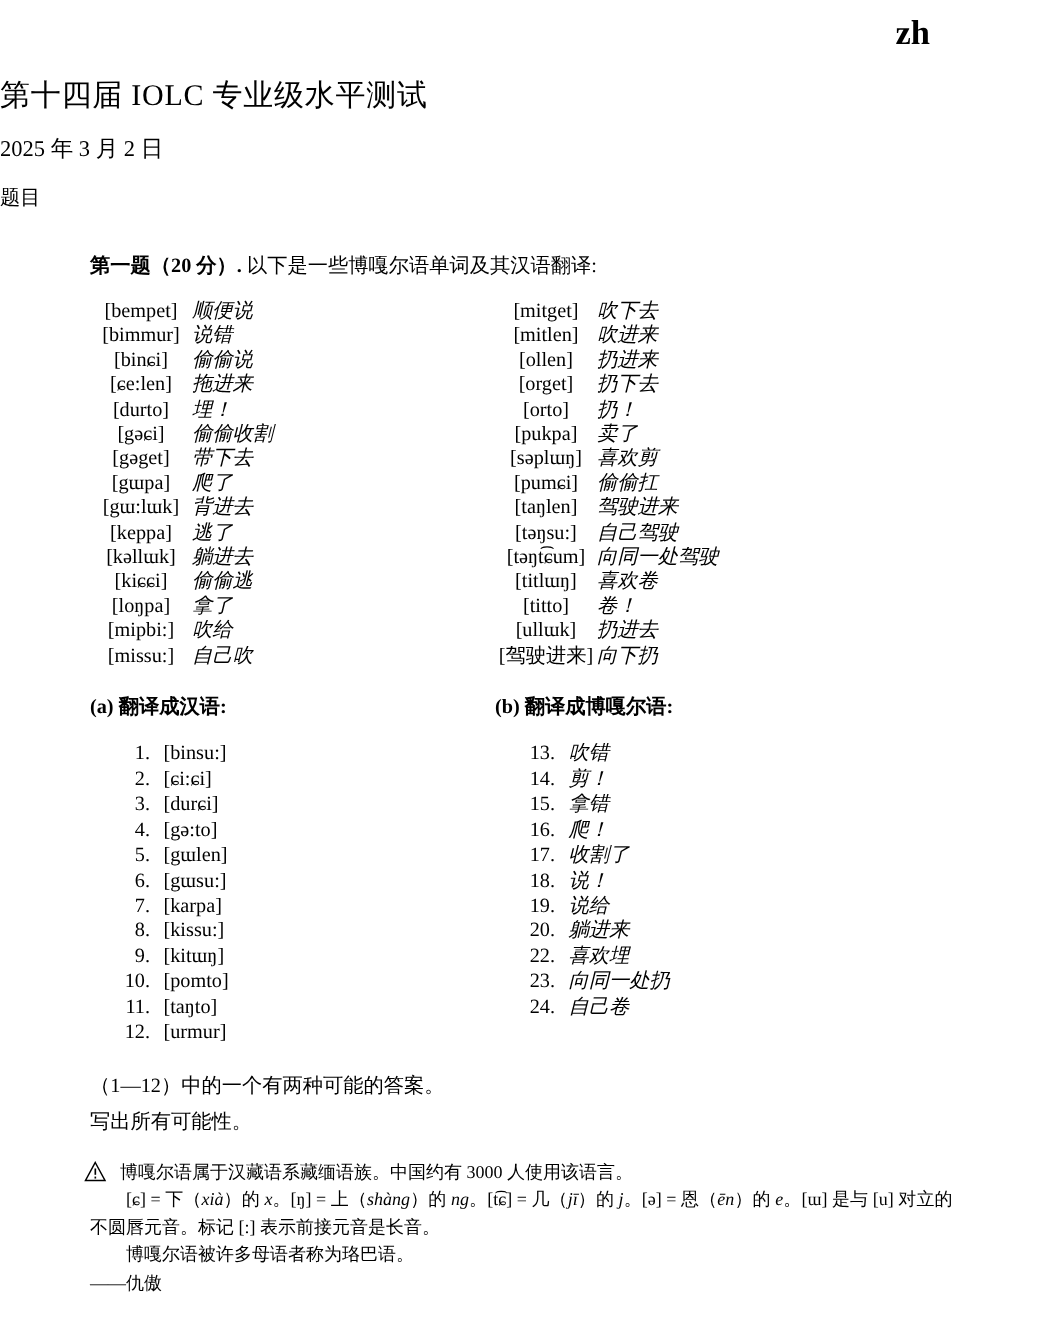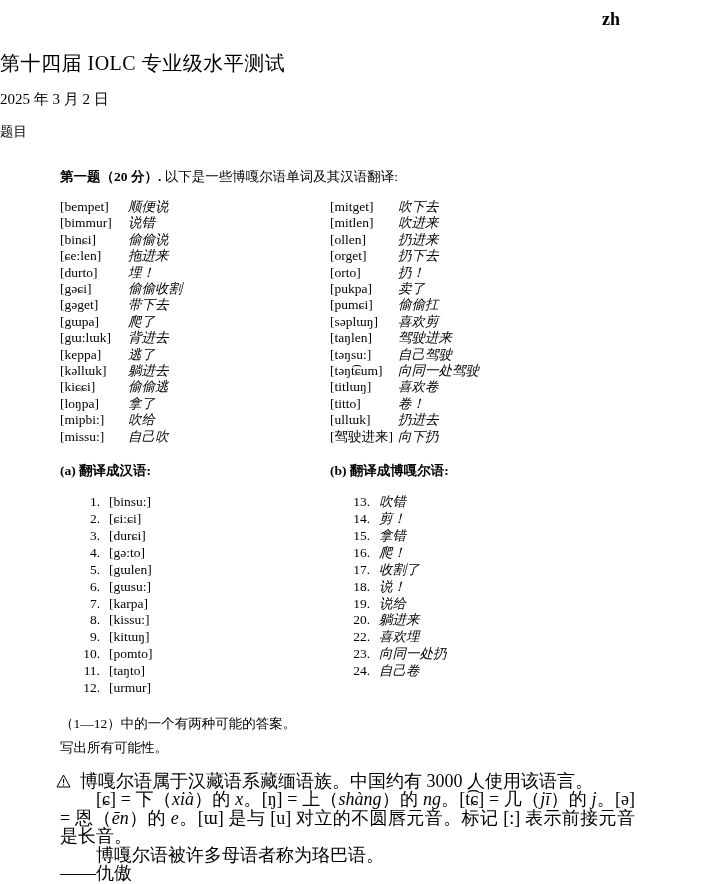--- a/index.html
+++ b/index.html
@@ -2,47 +2,47 @@
 <html><head>
 <meta charset="utf-8">
 <style>
   html,body { margin:0; padding:0; background:#e8e8e8; }
   .page {
     width:709px; height:884px; margin:0 auto; background:#ffffff;
     position:relative; box-sizing:border-box; color:#000;
     font-family:"Liberation Serif","DejaVu Serif",serif;
     overflow:hidden;
   }
-  .lang-tag { position:absolute; top:9px; right:89px; font-size:18px; font-weight:bold; }
+  .lang-tag { position:absolute; top:9px; right:89px; font-size:23px; font-weight:bold; }
   .title-block { padding-top:50px; text-align:left; }
   .doc-title { font-size:20px; font-weight:normal; margin:0; letter-spacing:0.5px; }
   .doc-date { font-size:15px; margin-top:13px; }
   .doc-subtitle { font-size:13.5px; margin-top:14px; }
   .content { margin:27px 74px 0 60px; font-size:13.5px; }
   .heading { margin:0; }
   .heading .hb { font-weight:bold; }
   .vocab { display:flex; margin-top:13px; }
   .vcol-left { width:270px; flex-shrink:0; }
   .vcol-right { flex:1; }
   .vrow { display:flex; line-height:16.4px; }
-  .vword { width:68px; flex-shrink:0; }
+  .vword { width:68px; flex-shrink:0;text-align:center; }
   .vgloss { font-style:italic; }
   .parts { display:flex; margin-top:17px; }
   .pcol-left { width:270px; flex-shrink:0; }
   .pcol-right { flex:1; }
   .plabel { font-weight:bold; }
   .plist { margin-top:14px; }
   .litem { display:flex; line-height:16.9px; }
   .lnum { width:40px; flex-shrink:0; text-align:right; margin-right:9px; }
   .ltext-roman { font-style:normal; }
   .ltext-kai { font-style:italic; }
   .note { margin:0; }
   .note-1 { margin-top:18px; }
   .note-2 { margin-top:6px; }
-  .footnote { margin-top:15px; font-size:18px; line-height:18.5px; }
+  .footnote { margin-top:15px; font-size:12px; line-height:18.5px; }
   .fn-line1 { display:flex; align-items:flex-start; margin-left:-4px; }
   .warn-icon { width:15px; height:14px; margin-right:9px; margin-top:2px; flex-shrink:0; }
   .fn-para { margin:0; text-indent:2em; text-align:justify; }
   .fn-last { display:flex; justify-content:space-between;flex-direction:column; }
   .fn-last .fn-left { text-indent:2em; display:inline-block; }
   .fn-sign { white-space:nowrap; }
   i { font-style:italic; }
 </style>
 </head>
 <body>
@@ -165,27 +165,27 @@
             <span class="vword">[orto]</span>
             <span class="vgloss">扔！</span>
           </div>
 
           <div class="vrow">
             <span class="vword">[pukpa]</span>
             <span class="vgloss">卖了</span>
           </div>
 
           <div class="vrow">
+            <span class="vword">[səplɯŋ]</span>
+            <span class="vgloss">喜欢剪</span>
+          </div>
+
+          <div class="vrow">
             <span class="vword">[pumɕi]</span>
             <span class="vgloss">偷偷扛</span>
-          </div>
-
-          <div class="vrow">
-            <span class="vword">[səplɯŋ]</span>
-            <span class="vgloss">喜欢剪</span>
           </div>
 
           <div class="vrow">
             <span class="vword">[taŋlen]</span>
             <span class="vgloss">驾驶进来</span>
           </div>
 
           <div class="vrow">
             <span class="vword">[təŋsu:]</span>
             <span class="vgloss">自己驾驶</span>

